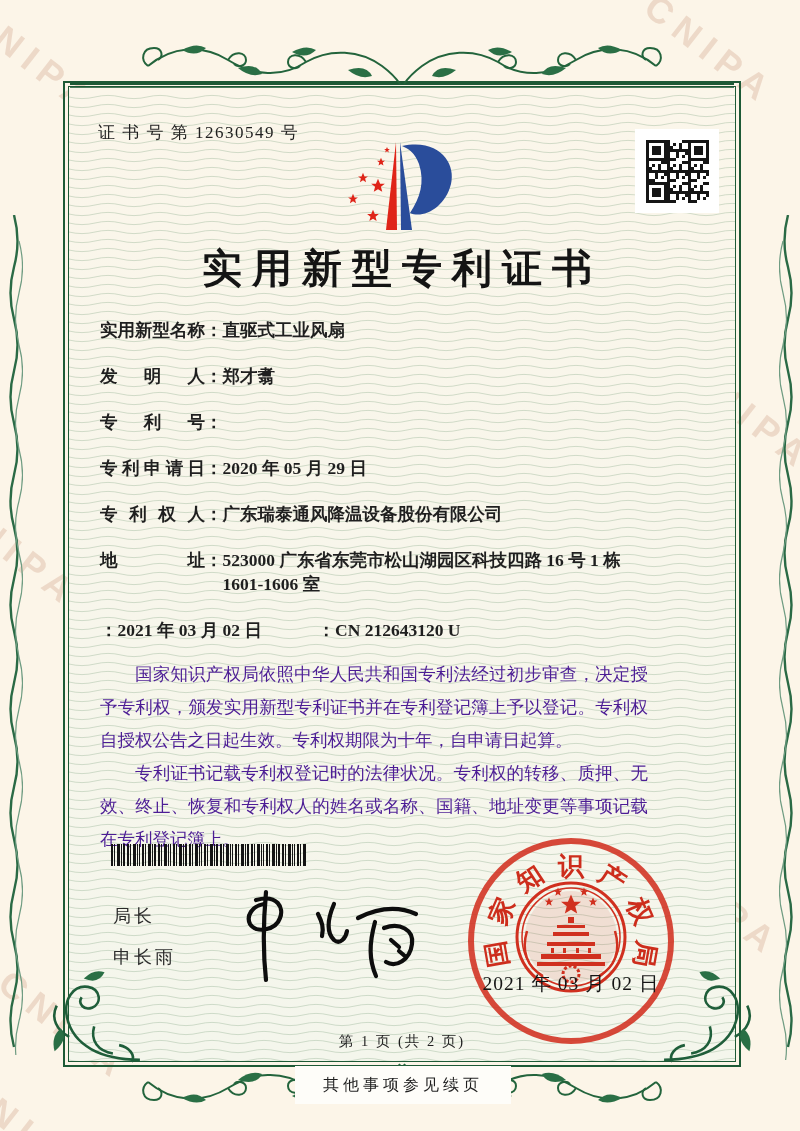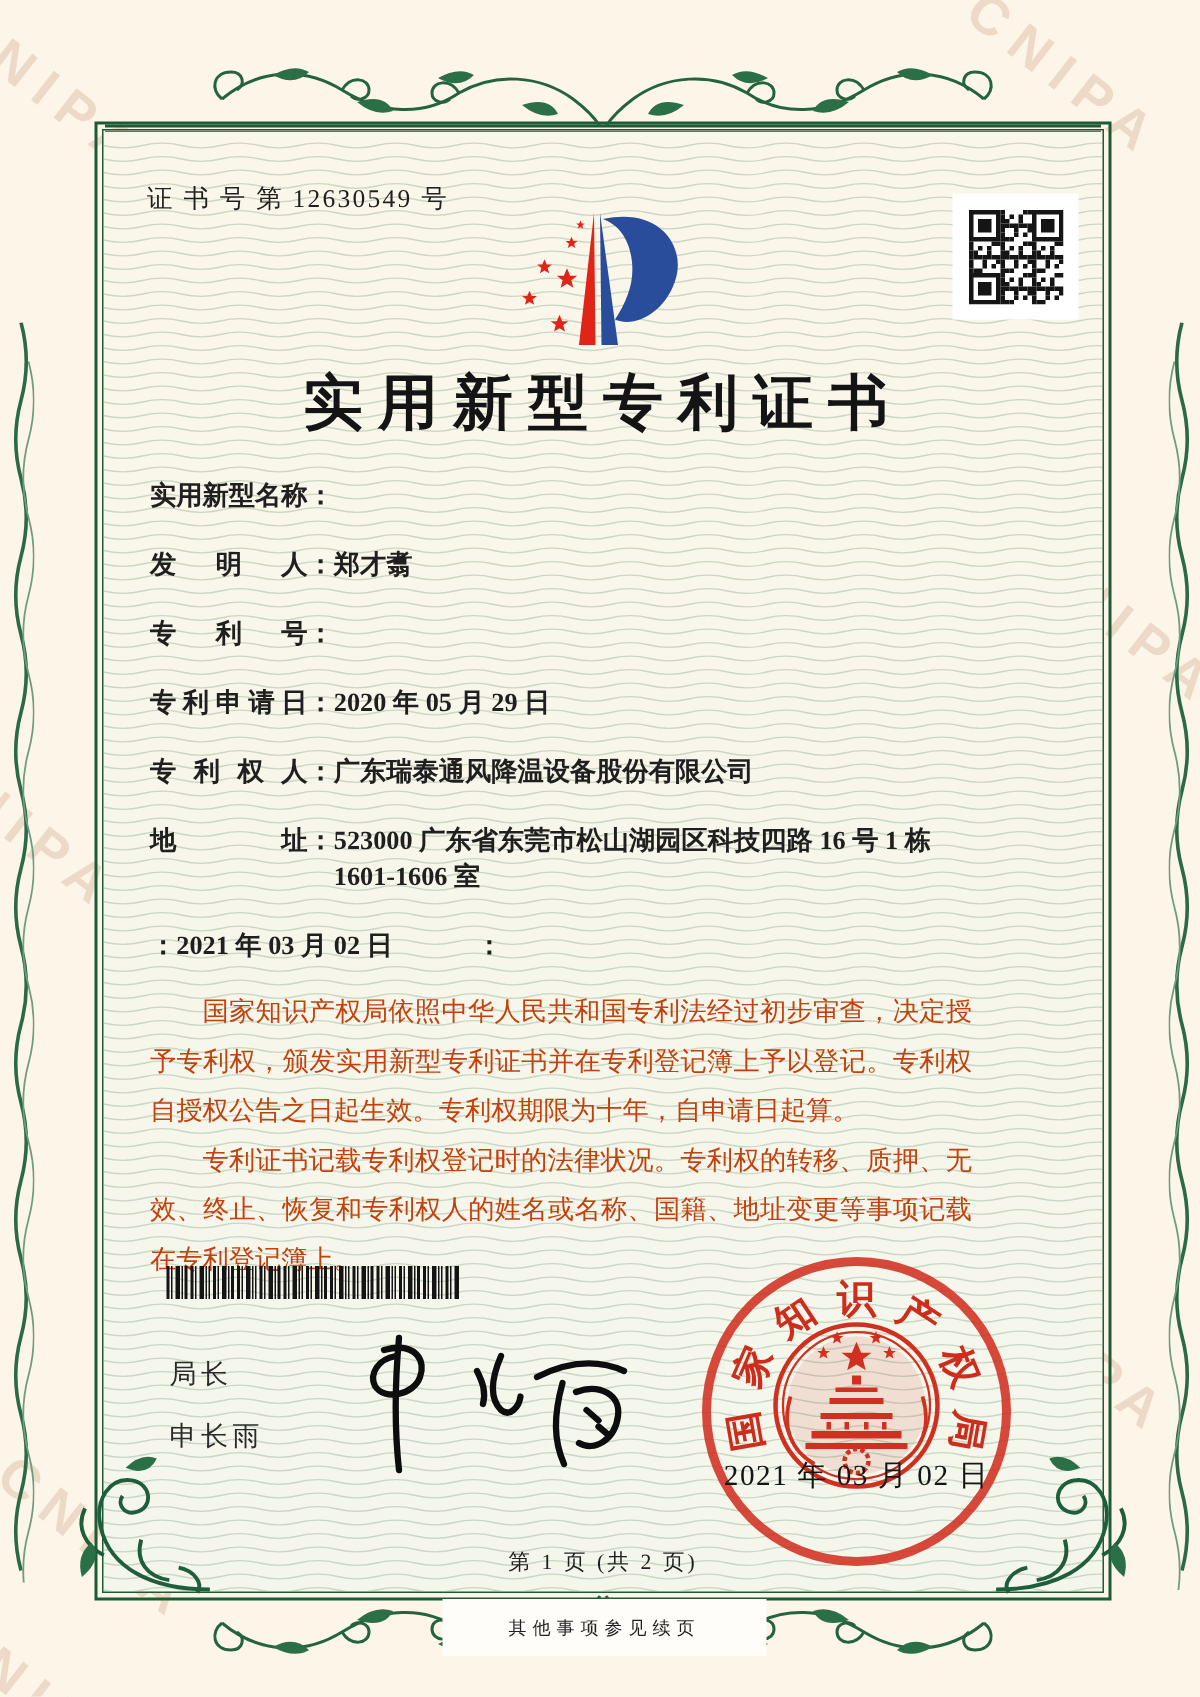--- a/index.html
+++ b/index.html
@@ -51,21 +51,21 @@
   .fields{ position:absolute; left:100px; top:318px; width:548px; z-index:3; font-size:17.5px;font-weight:bold; }
   .field-row{ display:flex; line-height:24px; margin-bottom:22px; }
   .f-label{ width:105px; flex:0 0 105px; text-align:justify; text-align-last:justify; }
   .f-colon{ flex:0 0 auto; }
   .f-value{ flex:1 1 auto; }
   .f-value-fixed{ flex:0 0 186px; }
   .grant-gap{ flex:0 0 14px; }
   .f-label-auto{ flex:0 0 auto; }
   .body-text{
     position:absolute; left:100px; top:658px; width:548px; z-index:3;
-    font-size:17.5px; line-height:33px; text-align:justify; color:#c2410c;
+    font-size:17.5px; line-height:33px; text-align:justify; color:#4c1d95;
   }
   .body-text p{ text-indent:2em; }
   
   #barcode{ position:absolute; left:111px; top:844px; width:202px; height:22px; display:flex; z-index:3; }
   #barcode i{ display:block; height:100%; background:#141414; }
   
   .signatory{ position:absolute; left:113px; top:904px; z-index:3;
     font-family:"Liberation Sans","DejaVu Sans",sans-serif; font-size:18px; color:#2b2b2b; }
   .signatory .role{ letter-spacing:3px; margin-bottom:17px; }
   .signatory .name{ letter-spacing:3px; }
@@ -88,21 +88,21 @@
   .seal-date{
     position:absolute; left:0; top:132px; width:100%; text-align:center;
     font-size:19.5px; letter-spacing:1px; color:#151515; z-index:5;
   }
   
   .page-info{ position:absolute; left:68px; top:1032px; width:668px; text-align:center;
     font-size:14.5px; letter-spacing:2px; z-index:3; }
   .continuation{
     position:absolute; left:295px; top:1066px; width:216px; height:38px; background:#fefdf9;
     display:flex; align-items:center; justify-content:center;
-    font-size:12px; letter-spacing:4px; z-index:3;
+    font-size:16px; letter-spacing:4px; z-index:3;
   }
   .qd{ fill:#151515; }
 </style>
 </head>
 <body>
 
 <svg width="0" height="0" style="position:absolute">
   <defs>
     <path id="star5" d="M0,-10L2.94,-3.09L9.51,-3.09L4.05,1.18L5.88,8.09L0,4.5L-5.88,8.09L-4.05,1.18L-9.51,-3.09L-2.94,-3.09Z"></path>
     <g id="halfGarland" stroke="#23643c" fill="none" stroke-width="2">
@@ -453,20 +453,21 @@
       <rect x="6" y="48" width="9" height="9" class="qd"></rect>
     </svg>
 </div>
 
 <div class="title">实用新型专利证书</div>
 
 <div class="fields">
   <div class="field-row">
     <span class="f-label">实用新型名称</span>
       <span class="f-colon">：</span>
+    <span class="f-value">直驱式工业风扇</span>
   </div>
   <div class="field-row">
     <span class="f-label">发明人</span>
       <span class="f-colon">：</span>
     <span class="f-value">郑才翥</span>
   </div>
   <div class="field-row">
     <span class="f-label">专利号</span>
       <span class="f-colon">：</span>
   </div>
@@ -483,20 +484,21 @@
   <div class="field-row">
     <span class="f-label">地址</span>
       <span class="f-colon">：</span>
     <span class="f-value">523000 广东省东莞市松山湖园区科技四路 16 号 1 栋 1601-1606 室</span>
   </div>
   <div class="field-row">
       <span class="f-colon">：</span>
     <span class="f-value-fixed">2021 年 03 月 02 日</span>
     <span class="grant-gap"></span>
       <span class="f-colon">：</span>
+    <span class="f-value">CN 212643120 U</span>
   </div>
 </div>
 
 <div class="body-text">
   <p>国家知识产权局依照中华人民共和国专利法经过初步审查，决定授予专利权，颁发实用新型专利证书并在专利登记簿上予以登记。专利权自授权公告之日起生效。专利权期限为十年，自申请日起算。</p>
   <p>专利证书记载专利权登记时的法律状况。专利权的转移、质押、无效、终止、恢复和专利权人的姓名或名称、国籍、地址变更等事项记载在专利登记簿上。</p>
 </div>
 
 <div id="barcode">
     <i style="width:2px;margin-right:1px"></i>

